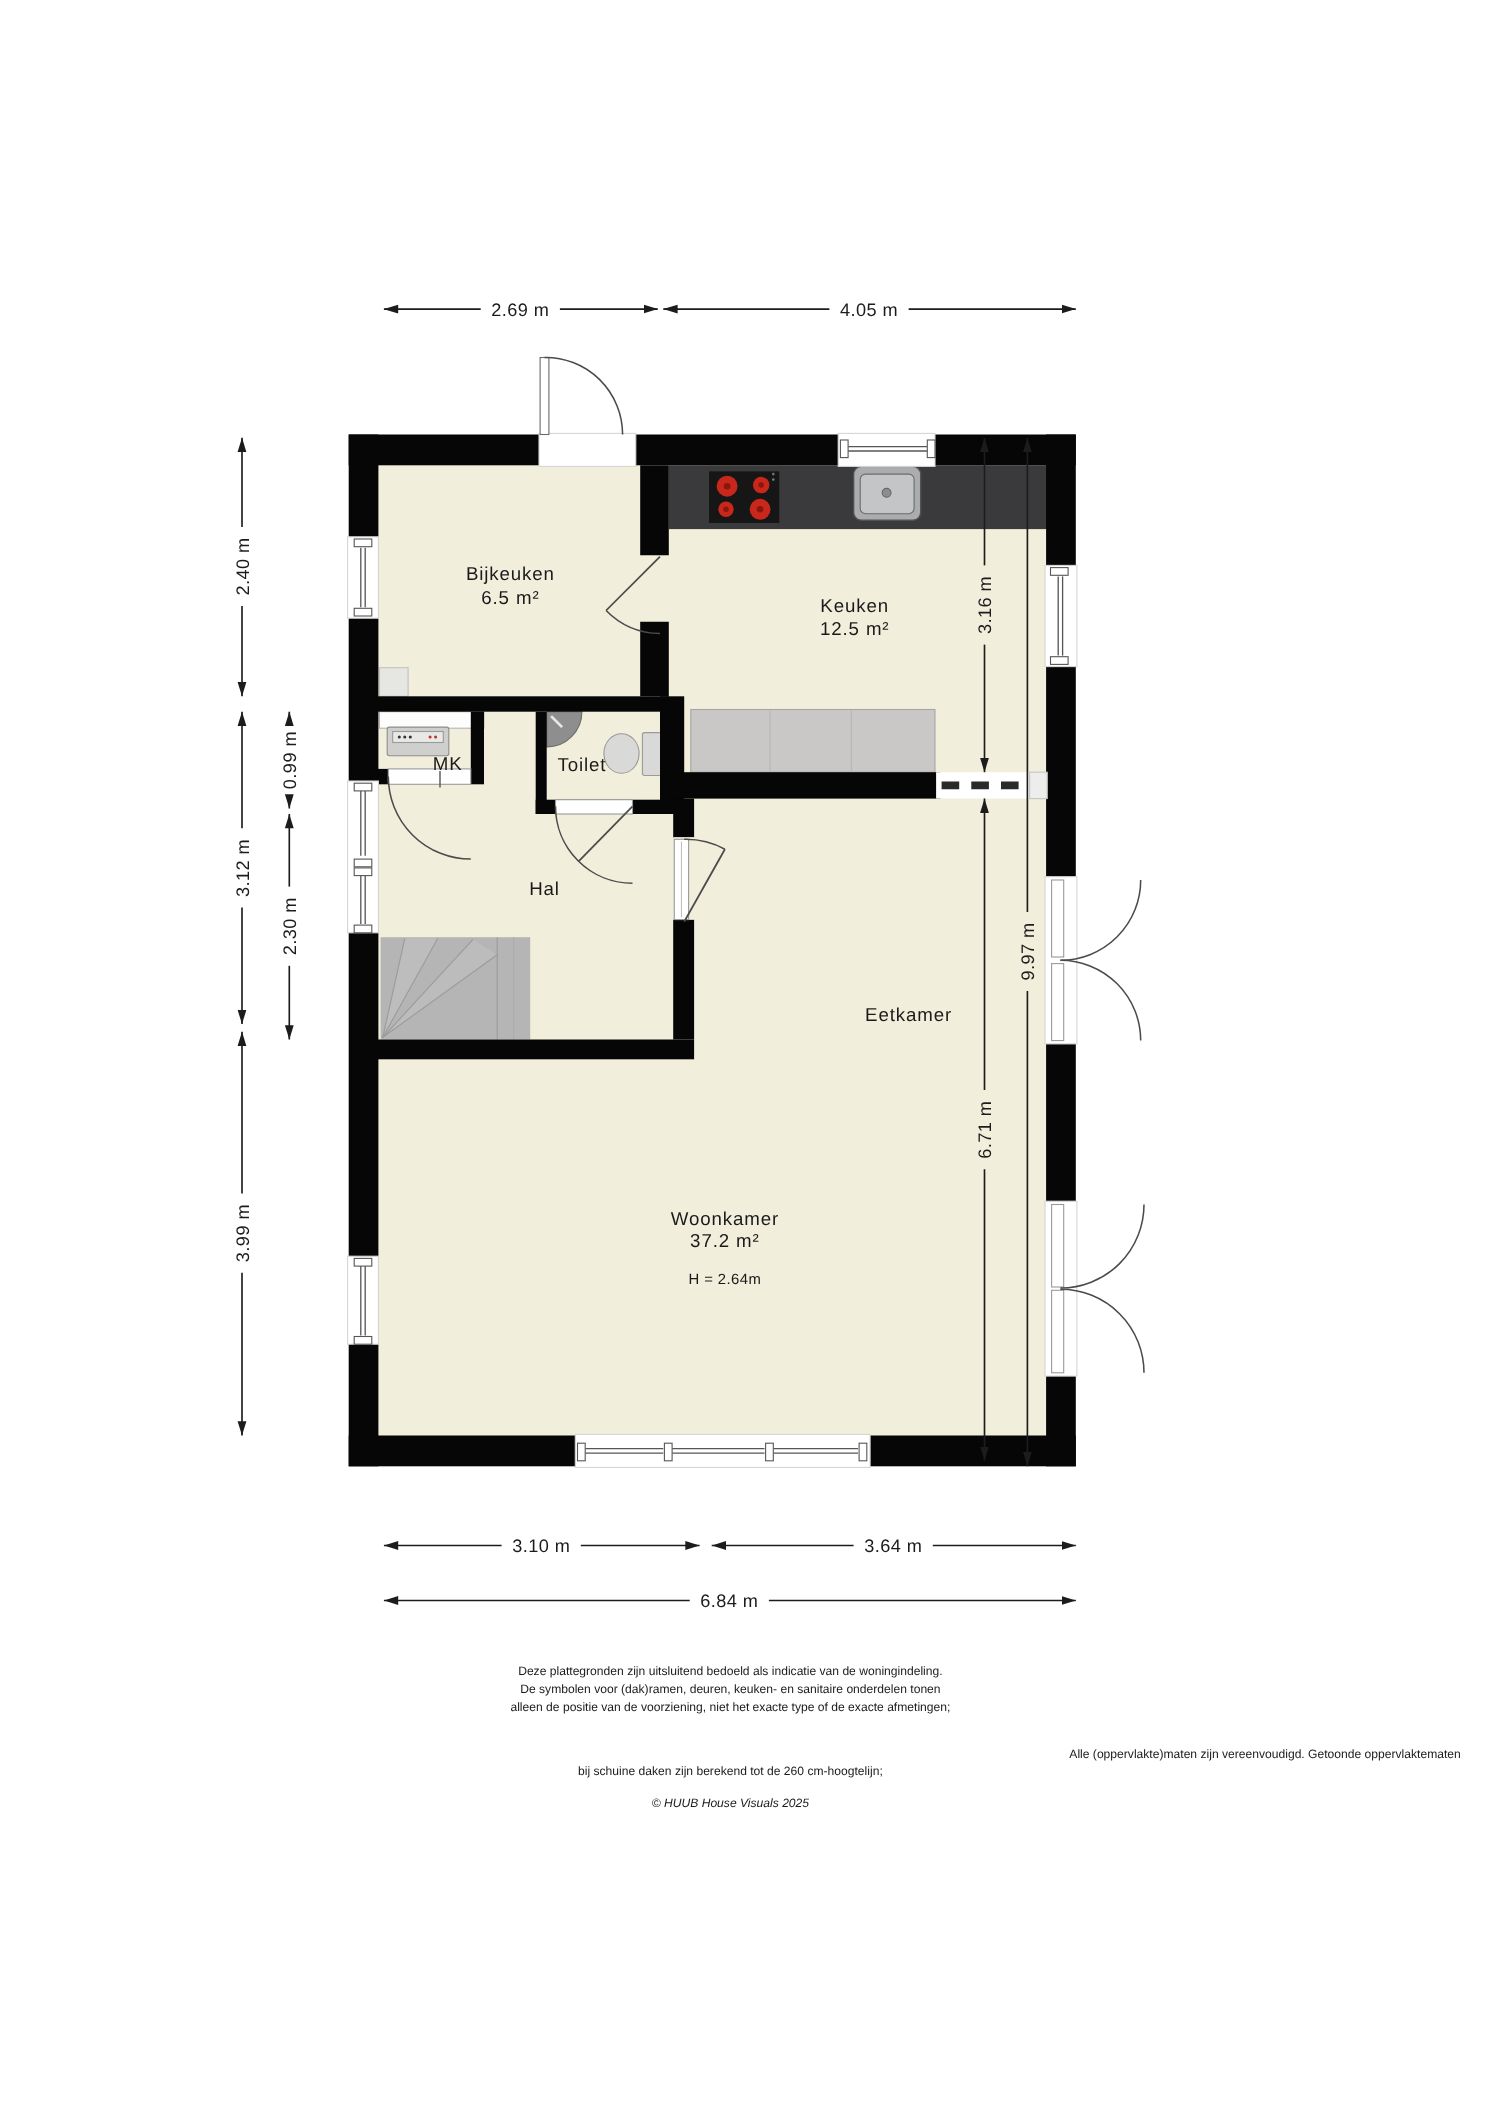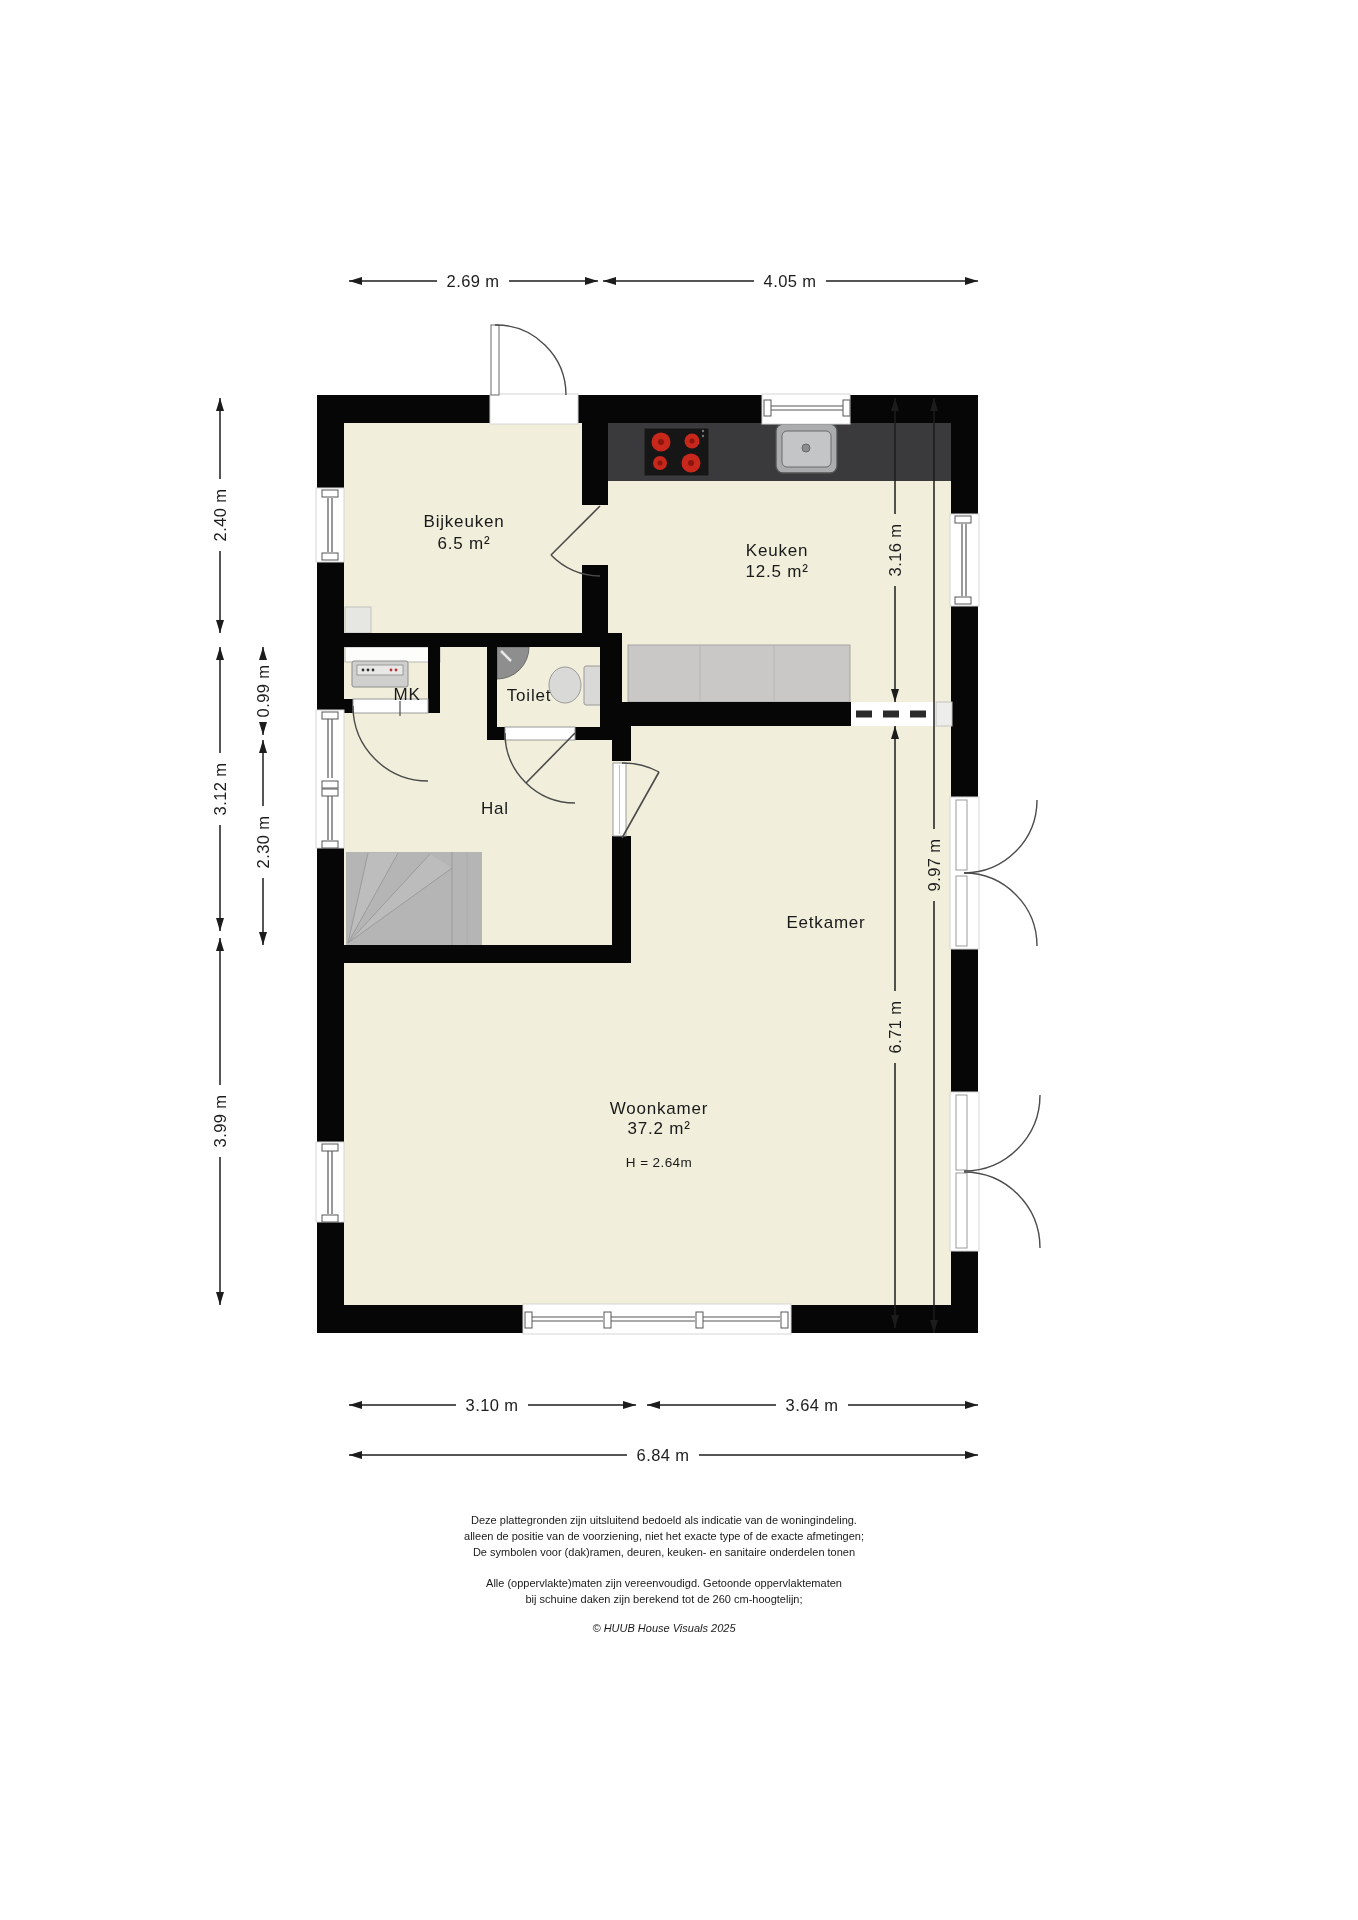--- a/index.html
+++ b/index.html
@@ -15,21 +15,21 @@
   .opening{fill:#ffffff;stroke:#d6d6d6;stroke-width:1;}
   .opening-int{fill:#f1eedb;}
   .glass{stroke:#565656;stroke-width:1.2;fill:none;}
   .cap{fill:#ffffff;stroke:#565656;stroke-width:1;}
   .leafband{fill:#ffffff;stroke:#9a9a9a;stroke-width:1;}
   .arc{stroke:#4b4b4b;stroke-width:1.4;fill:none;}
   .leaf{stroke:#4b4b4b;stroke-width:1.6;fill:none;}
   .dimline{stroke:#1c1c1c;stroke-width:1.5;}
   .disclaimer{position:absolute;top:1512px;left:0;width:1328px;text-align:center;
               font-size:11px;line-height:16px;color:#1a1a1a;}
-  .disclaimer .group2{margin-top:15px;}
+  .disclaimer .group2{margin-top:27px;text-align:right;}
   .disclaimer .copyright{margin-top:13px;font-style:italic;}
 </style>
 </head>
 <body>
 
 <div class="page">
 <svg width="1358" height="1920" viewBox="0 0 1358 1920" xmlns="http://www.w3.org/2000/svg">
   <defs>
     <marker id="mS" markerUnits="userSpaceOnUse" markerWidth="14" markerHeight="10" refX="0" refY="5" orient="auto">
       <path d="M13,1 L0,5 L13,9 Z" fill="#1c1c1c"></path>
@@ -285,19 +285,19 @@
 
     <line class="dimline" x1="934" y1="398" x2="934" y2="829" marker-start="url(#mS)"></line>
     <line class="dimline" x1="934" y1="901" x2="934" y2="1333" marker-end="url(#mE)"></line>
     <text class="dim-label" x="934" y="865" dy="6" transform="rotate(-90 934 865)">9.97 m</text>
   </g>
 </svg>
 
 
 <div class="disclaimer">
   <div>Deze plattegronden zijn uitsluitend bedoeld als indicatie van de woningindeling.</div>
+  <div>De symbolen voor (dak)ramen, deuren, keuken- en sanitaire onderdelen tonen</div>
   <div>alleen de positie van de voorziening, niet het exacte type of de exacte afmetingen;</div>
-  <div>De symbolen voor (dak)ramen, deuren, keuken- en sanitaire onderdelen tonen</div>
   <div class="group2">Alle (oppervlakte)maten zijn vereenvoudigd. Getoonde oppervlaktematen</div>
   <div>bij schuine daken zijn berekend tot de 260 cm-hoogtelijn;</div>
   <div class="copyright">© HUUB House Visuals 2025</div>
 </div>
 </div>
 
 </body></html>

